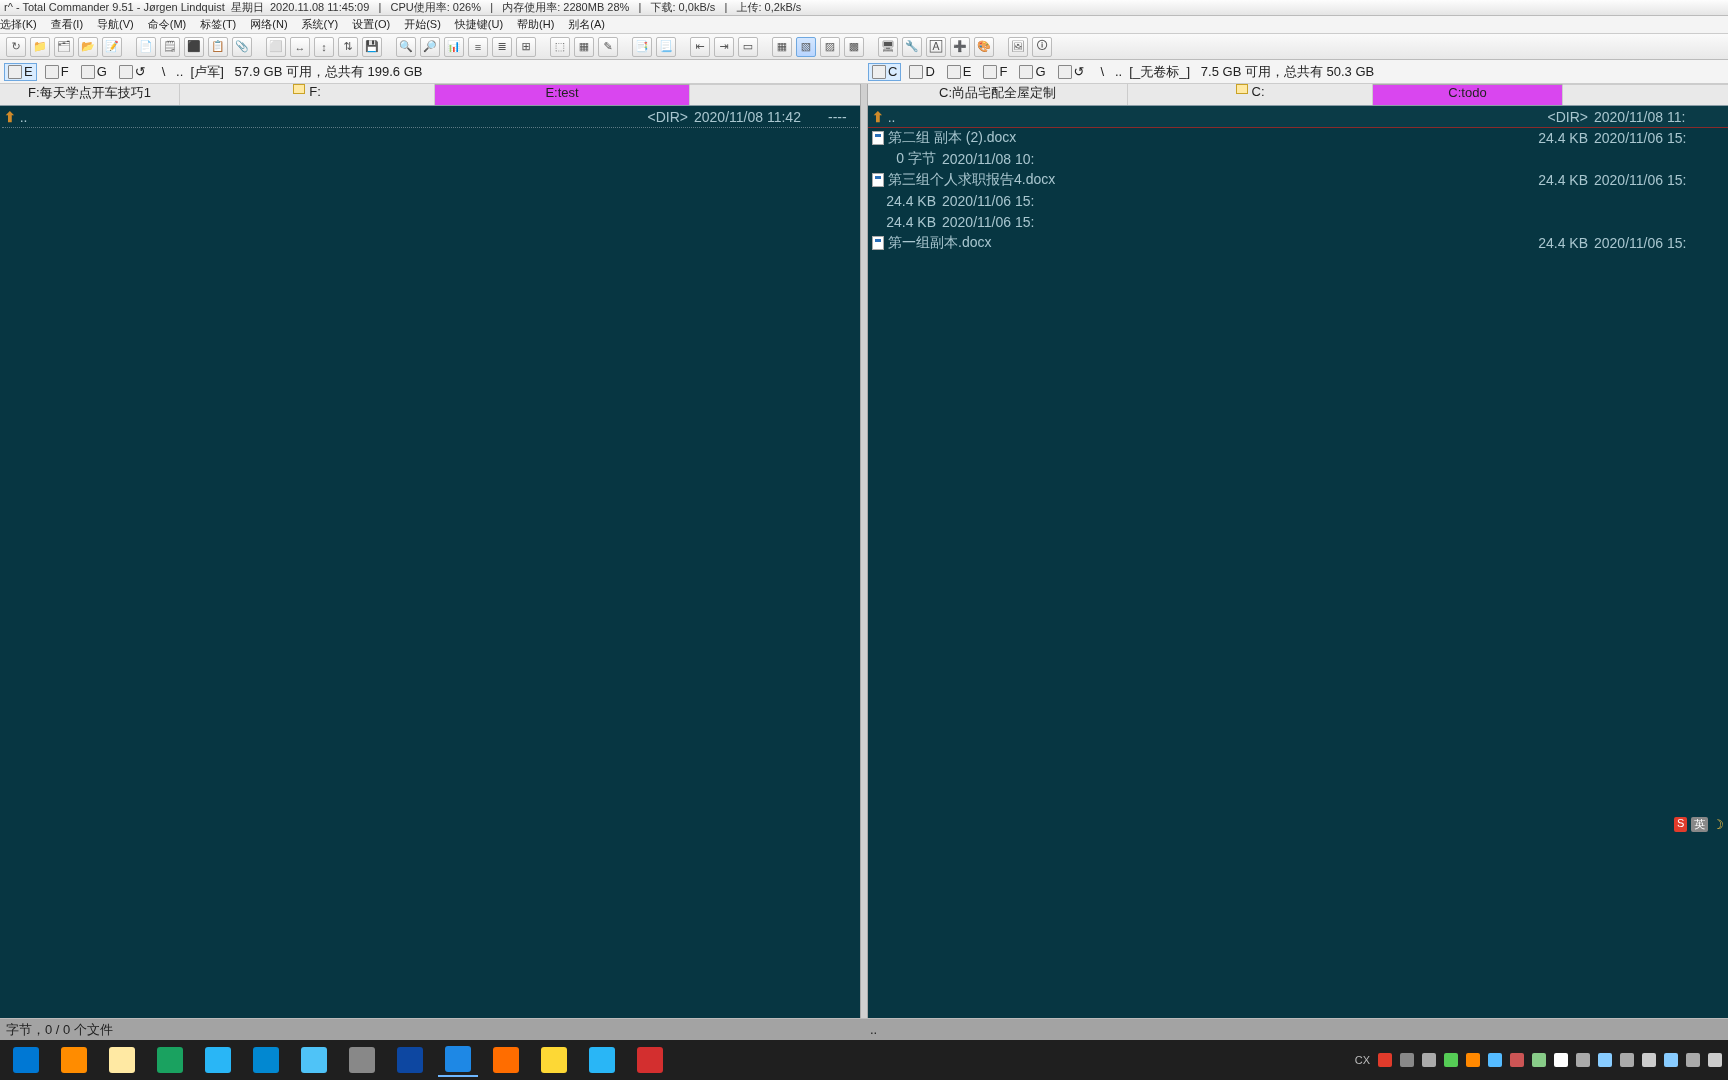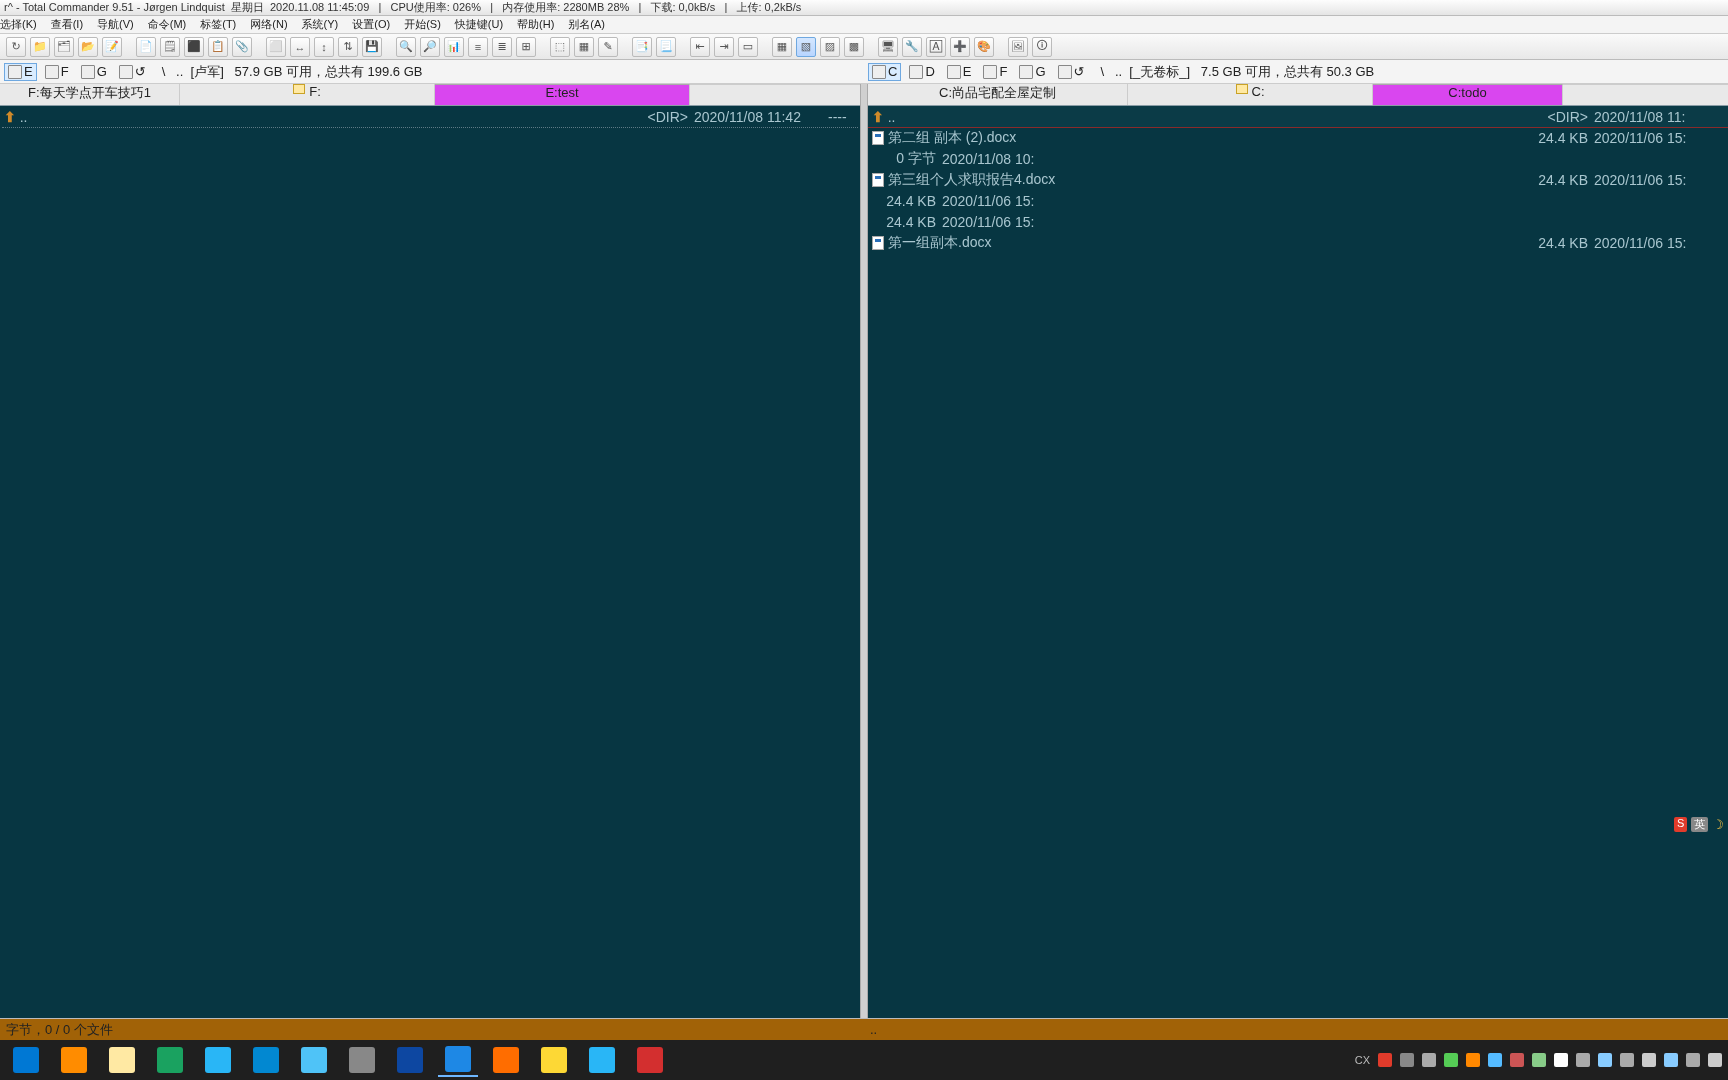--- a/index.html
+++ b/index.html
@@ -29,21 +29,21 @@
 .row { display: flex; height: 21px; align-items: center; padding-left: 4px; white-space: pre; }
 .row.sel { background: #0b3b47; outline: 1px solid #8a2a2a; }
 .row .fname { flex: 1; display: flex; align-items: center; gap: 4px; }
 .row .fsize { width: 70px; text-align: right; padding-right: 6px; }
 .row .fdate { width: 134px; text-align: left; }
 .row .fattr { width: 32px; }
 .ficn { width: 12px; height: 14px; display:inline-block; background:#fff; border:1px solid #aaa; position:relative; }
 .ficn::after { content:""; position:absolute; left:2px; right:2px; top:2px; height:3px; background:#2a6fb8; }
 .upicn { color:#d08a2a; font-weight:bold; }
 .divider { width: 8px; background: #d0d0d0; cursor: col-resize; border-left:1px solid #aaa; border-right:1px solid #aaa; }
-.statusbar { height: 22px; background: #a16207; display: flex; border-top: 1px solid #bbb; }
+.statusbar { height: 22px; background: #a3a3a3; display: flex; border-top: 1px solid #bbb; }
 .statusbar .half { flex: 1; font-size: 13px; color: #222; display: flex; align-items: center; padding-left: 6px; }
 .dotted { border-bottom: 1px dotted #5e7a85; height: 1px; margin: 0 2px; }
 .tasktray { position: absolute; right: 4px; bottom: 248px; display: flex; gap: 4px; }
 .sogou { background:#e13b2b; color:#fff; font-size:11px; padding:0 3px; border-radius:2px; }
 .taskbar { position: fixed; left: 0; right: 0; bottom: 0; height: 40px; background: #1f1f1f; display: flex; align-items: center; padding: 0 6px; gap: 8px; }
 .taskbtn { width: 40px; height: 34px; display: flex; align-items: center; justify-content: center; }
 .taskbtn .ic { width: 26px; height: 26px; border-radius: 3px; }
 .tray { margin-left: auto; display: flex; align-items: center; gap: 8px; color:#bbb; font-size:11px; }
 .tray .ti { width:14px; height:14px; display:inline-block; }
 .pane.left { width: calc(50% - 4px); }

